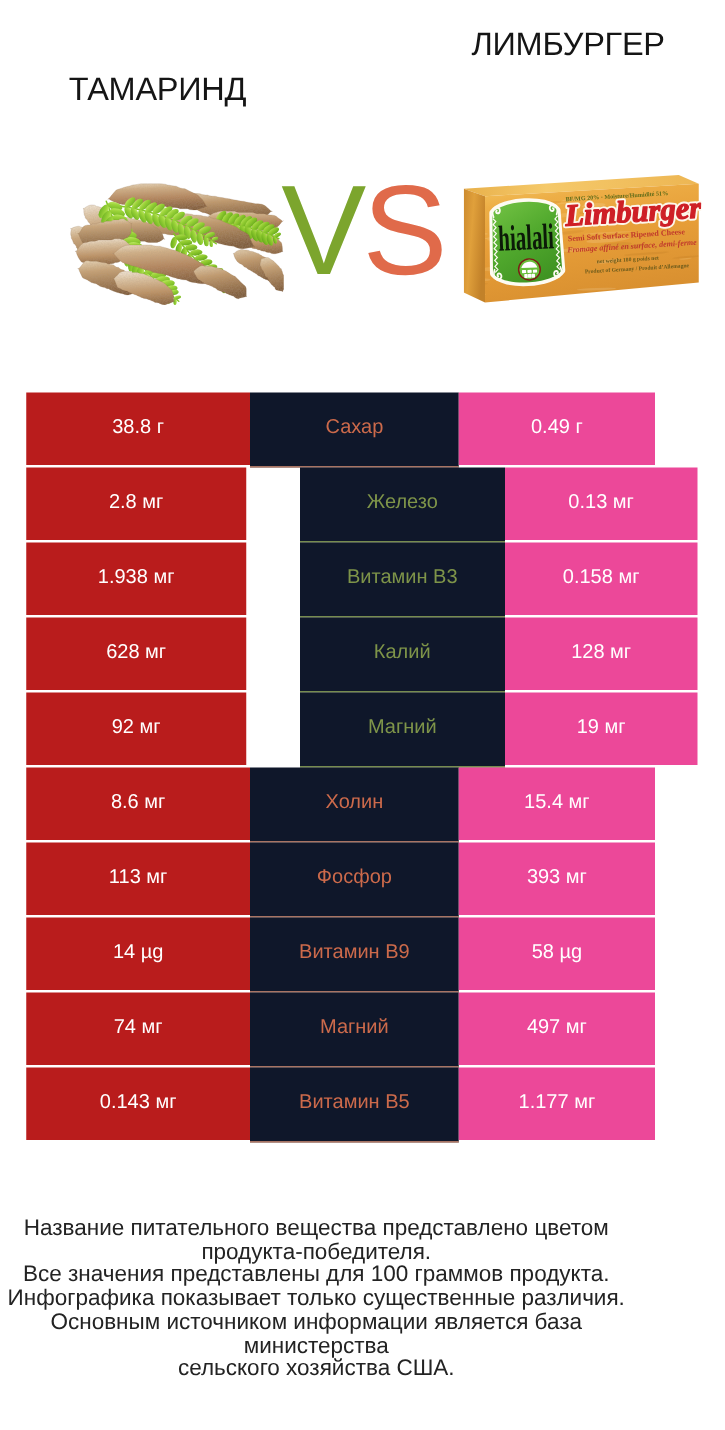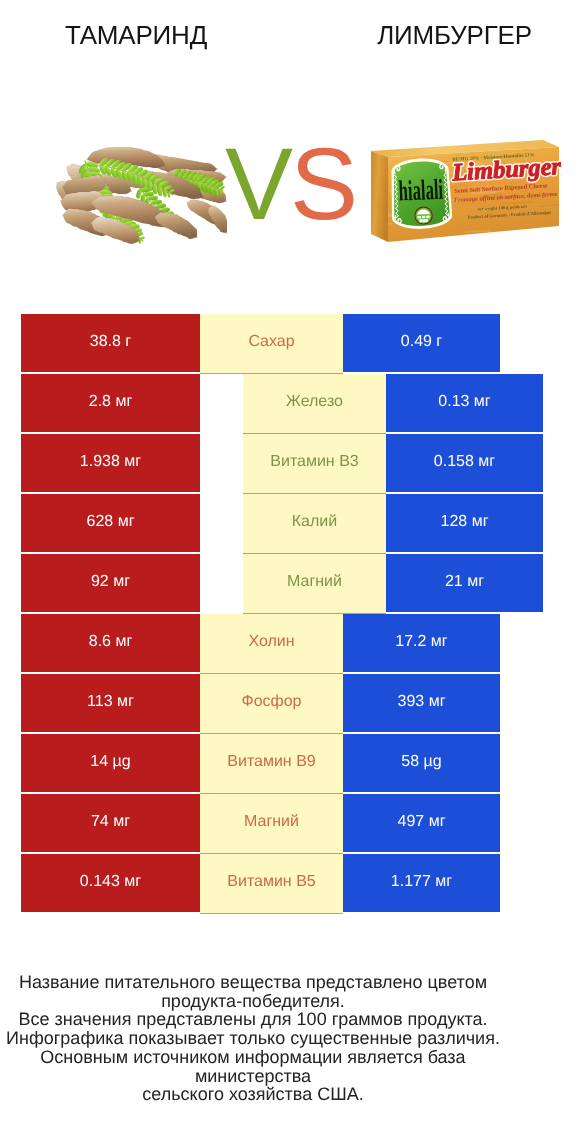--- a/index.html
+++ b/index.html
@@ -4,37 +4,37 @@
 <title>ТАМАРИНД vs ЛИМБУРГЕР</title>
 <style>
   html,body{margin:0;padding:0;background:#fff;}
   *{-webkit-font-smoothing:antialiased;text-rendering:geometricPrecision;}
   body{width:580px;height:1144px;font-family:"Liberation Sans",sans-serif;}
   .page{position:relative;width:580px;height:1144px;overflow:hidden;background:#fff;}
   .titles{position:absolute;left:0;top:0;width:580px;height:66px;}
   .title{position:absolute;top:21px;height:28px;line-height:28px;
          font-size:26px;color:#151515;letter-spacing:-0.2px;font-weight:400;
          white-space:nowrap;text-align:center;}
-  .title.l{left:11px;width:250px;}
+  .title.l{left:1px;width:250px;margin-top:36px;}
   .title.r{left:330px;width:249px;text-align:center;}
   .tam{position:absolute;left:47px;top:143px;width:180px;height:105px;}
   .chz{position:absolute;left:371px;top:135px;width:190px;height:122px;}
   .vs{position:absolute;left:220px;top:134px;width:140px;height:100px;
       font-size:102px;line-height:100px;text-align:center;font-weight:400;letter-spacing:-3px;
       white-space:nowrap;}
   .vs .v{color:#7CA52D;}
   .vs .s{color:#E06A4A;}
   .table{position:absolute;left:21px;top:314px;width:537px;}
   .row{display:flex;height:58px;margin-bottom:2px;}
   .cell{display:flex;align-items:center;justify-content:center;
         font-size:16px;font-weight:normal;letter-spacing:0px;
         padding-bottom:3px;box-sizing:border-box;}
   .left{width:179px;background:#b91c1c;color:#fff;}
-  .mid{width:143px;background:#fef9c3;box-sizing:border-box;margin-bottom:-2px;height:60px;}
-  .right{width:157px;background:#1d4ed8;color:#fff;}
+  .mid{width:167px;background:#0f172a;box-sizing:border-box;margin-bottom:-2px;height:60px;}
+  .right{width:157px;background:#ec4899;color:#fff;}
   .mid.g{color:#7E9449;border-bottom:1px solid #9BB45C;font-weight:normal;margin-left:43px;}
   .mid.o{color:#CC6A4B;border-bottom:1px solid #DB9477;font-weight:normal;}
   .footer{position:absolute;left:0;top:973px;width:506px;text-align:center;
           font-size:18px;color:#232323;line-height:18.7px;}
 </style>
 </head>
 <body>
 
 <div class="page">
 
@@ -373,26 +373,26 @@
         <div class="cell right">0.158 мг</div>
       </div>
       <div class="row">
         <div class="cell left">628 мг</div>
         <div class="cell mid g">Калий</div>
         <div class="cell right">128 мг</div>
       </div>
       <div class="row">
         <div class="cell left">92 мг</div>
         <div class="cell mid g">Магний</div>
-        <div class="cell right">21 мг</div>
+        <div class="cell right">19 мг</div>
       </div>
       <div class="row">
         <div class="cell left">8.6 мг</div>
         <div class="cell mid o">Холин</div>
-        <div class="cell right">17.2 мг</div>
+        <div class="cell right">15.4 мг</div>
       </div>
       <div class="row">
         <div class="cell left">113 мг</div>
         <div class="cell mid o">Фосфор</div>
         <div class="cell right">393 мг</div>
       </div>
       <div class="row">
         <div class="cell left">14 µg</div>
         <div class="cell mid o">Витамин B9</div>
         <div class="cell right">58 µg</div>

